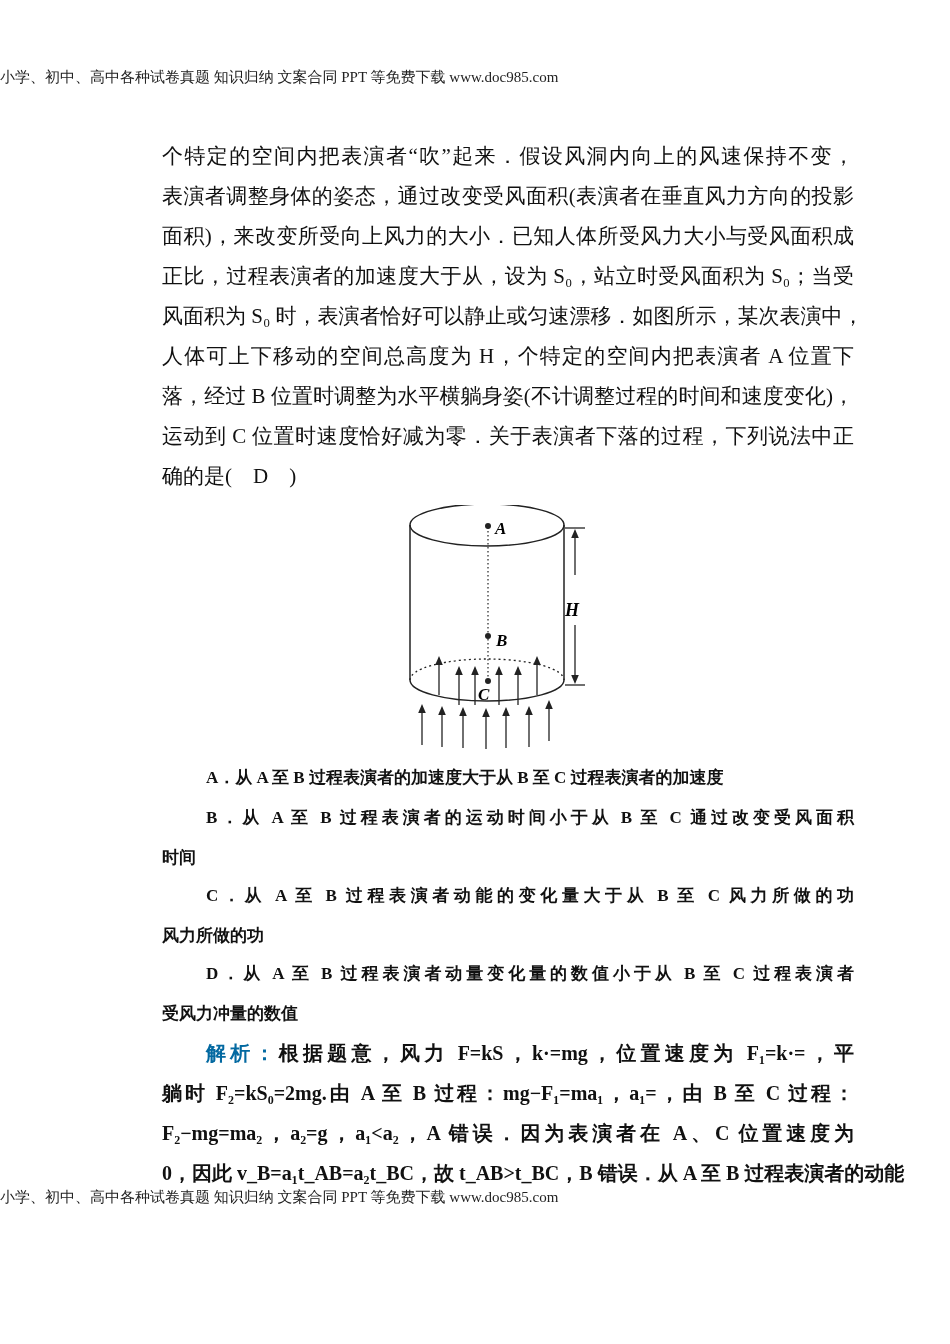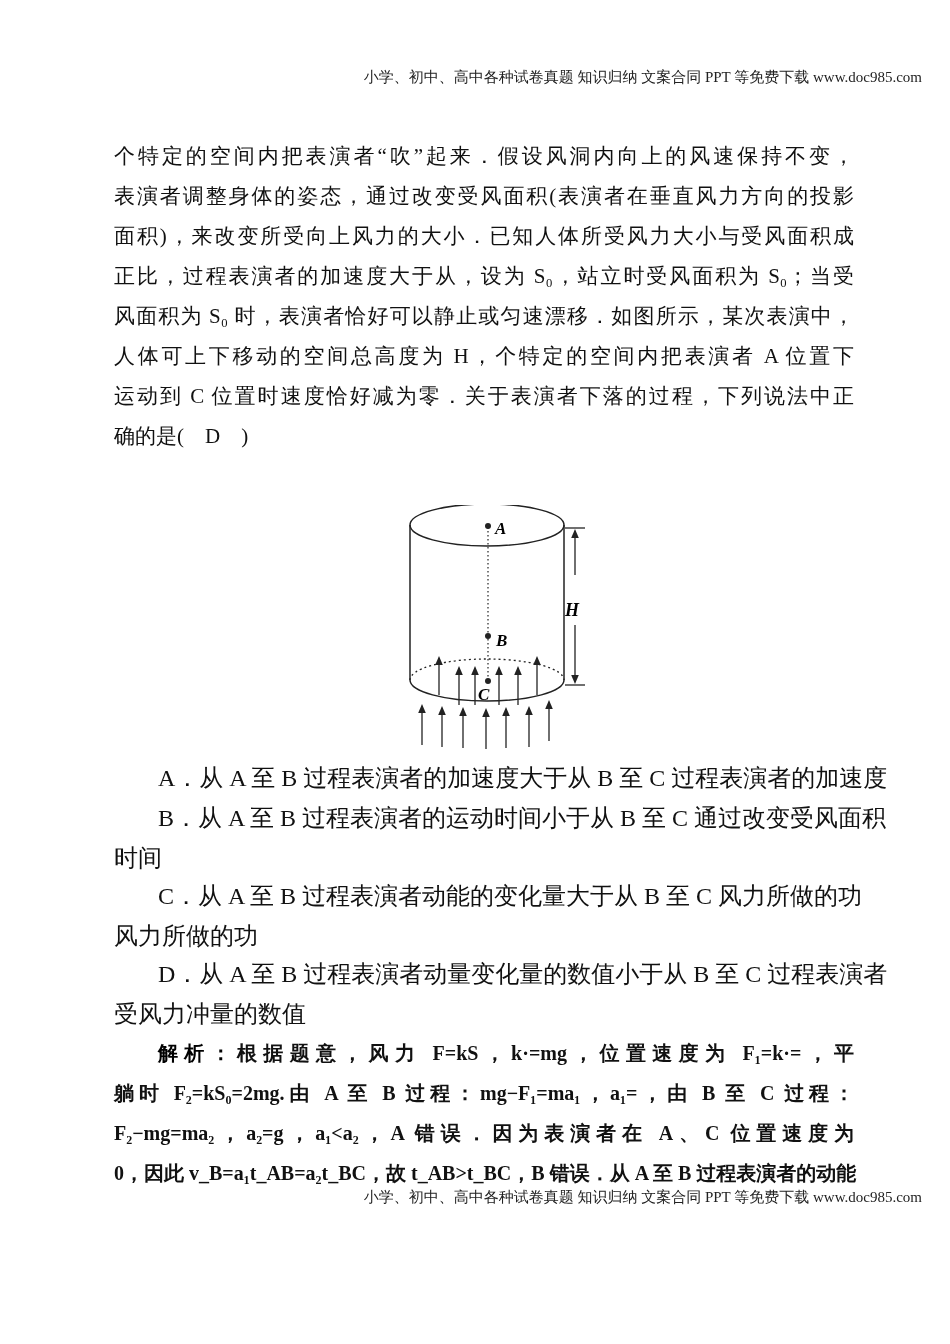--- a/index.html
+++ b/index.html
@@ -1,42 +1,43 @@
 <!DOCTYPE html>
 <html><head>
 <meta charset="utf-8">
 <style>
   html, body { margin: 0; padding: 0; background: #ffffff; }
   body { width: 950px; height: 1344px; position: relative; overflow: hidden;
          font-family: "Liberation Serif", "DejaVu Serif", serif; color: #111; }
-  .header, .footer { position: absolute; left: 0; width: 922px; text-align: right;
+  .header, .footer { position: absolute; left: 0; width: 922px; text-align: left;
          font-size: 15px; color: #222; }
   .header { top: 68px; }
   .footer { top: 1188px; }
   .para { position: absolute; left: 114px; width: 740px; font-size: 21px; line-height: 40px; }
-  .line { white-space: nowrap; height: 40px; display: block; text-align: justify; text-align-last: justify; }
+  .line { white-space: nowrap; height: 40px; display: block; text-align: justify; text-align-last: justify; margin-left: 48px; }
   .line.last { text-align-last: left; }
-  .opt { position: absolute; left: 114px; width: 740px; font-size: 24px; line-height: 40px; }
+  .opt { position: absolute; left: 114px; width: 740px; font-size: 17px; line-height: 40px; font-weight: bold; }
   .opt .indent { padding-left: 44px; }
   .sol { position: absolute; left: 114px; width: 740px; font-size: 20px; line-height: 40px; font-weight: bold; }
-  .sol-label { color: #000000; }
+  .sol-label { color: #0369a1; }
   .figure { position: absolute; left: 395px; top: 505px; width: 200px; height: 245px; }
 </style>
 </head>
 <body>
 
 <div class="header">小学、初中、高中各种试卷真题 知识归纳 文案合同 PPT 等免费下载   www.doc985.com</div>
 
 <div class="para" style="top:136px;">
   <span class="line">个特定的空间内把表演者“吹”起来．假设风洞内向上的风速保持不变，</span>
   <span class="line">表演者调整身体的姿态，通过改变受风面积(表演者在垂直风力方向的投影</span>
   <span class="line">面积)，来改变所受向上风力的大小．已知人体所受风力大小与受风面积成</span>
   <span class="line">正比，过程表演者的加速度大于从，设为 S₀，站立时受风面积为 S₀；当受</span>
   <span class="line">风面积为 S₀ 时，表演者恰好可以静止或匀速漂移．如图所示，某次表演中，</span>
   <span class="line">人体可上下移动的空间总高度为 H，个特定的空间内把表演者 A 位置下</span>
+  <span class="line">落，经过 B 位置时调整为水平横躺身姿(不计调整过程的时间和速度变化)，</span>
   <span class="line">运动到 C 位置时速度恰好减为零．关于表演者下落的过程，下列说法中正</span>
   <span class="line last">确的是(　D　)</span>
 </div>
 
 <div class="figure">
   <svg width="200" height="245" viewBox="0 0 200 245" xmlns="http://www.w3.org/2000/svg">
     <defs>
       <marker id="ah" markerWidth="8" markerHeight="8" refX="4" refY="4" orient="auto">
         <path d="M0,1 L7,4 L0,7 Z" fill="#222"></path>
       </marker>

